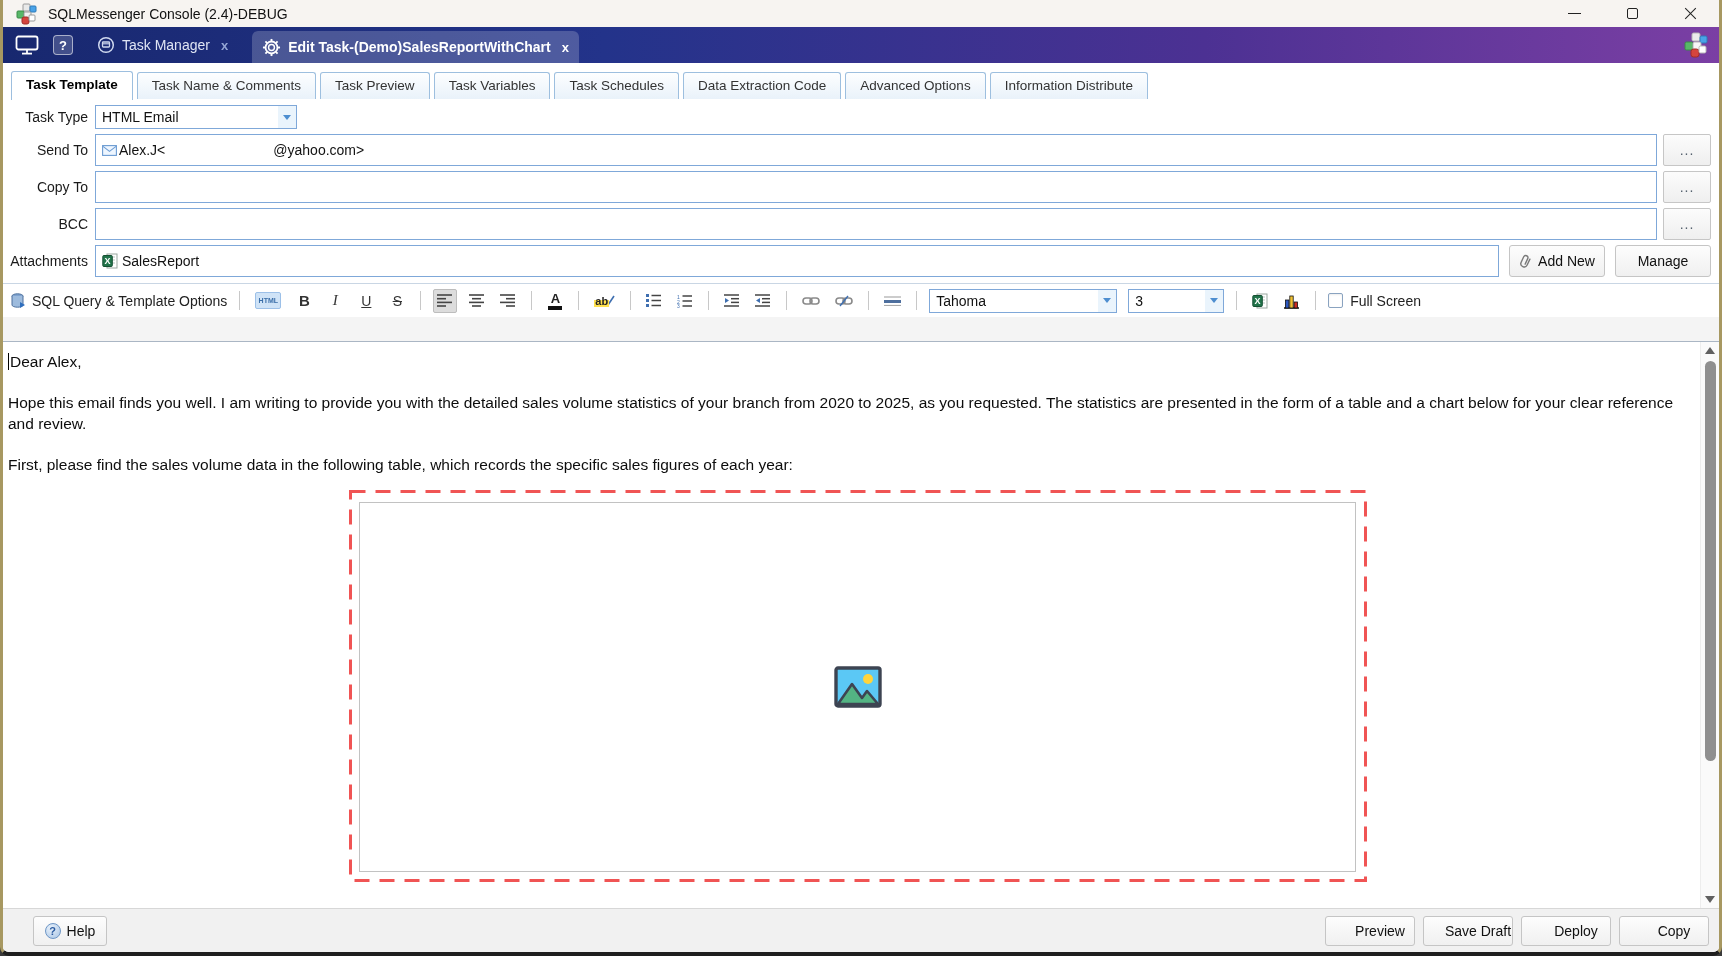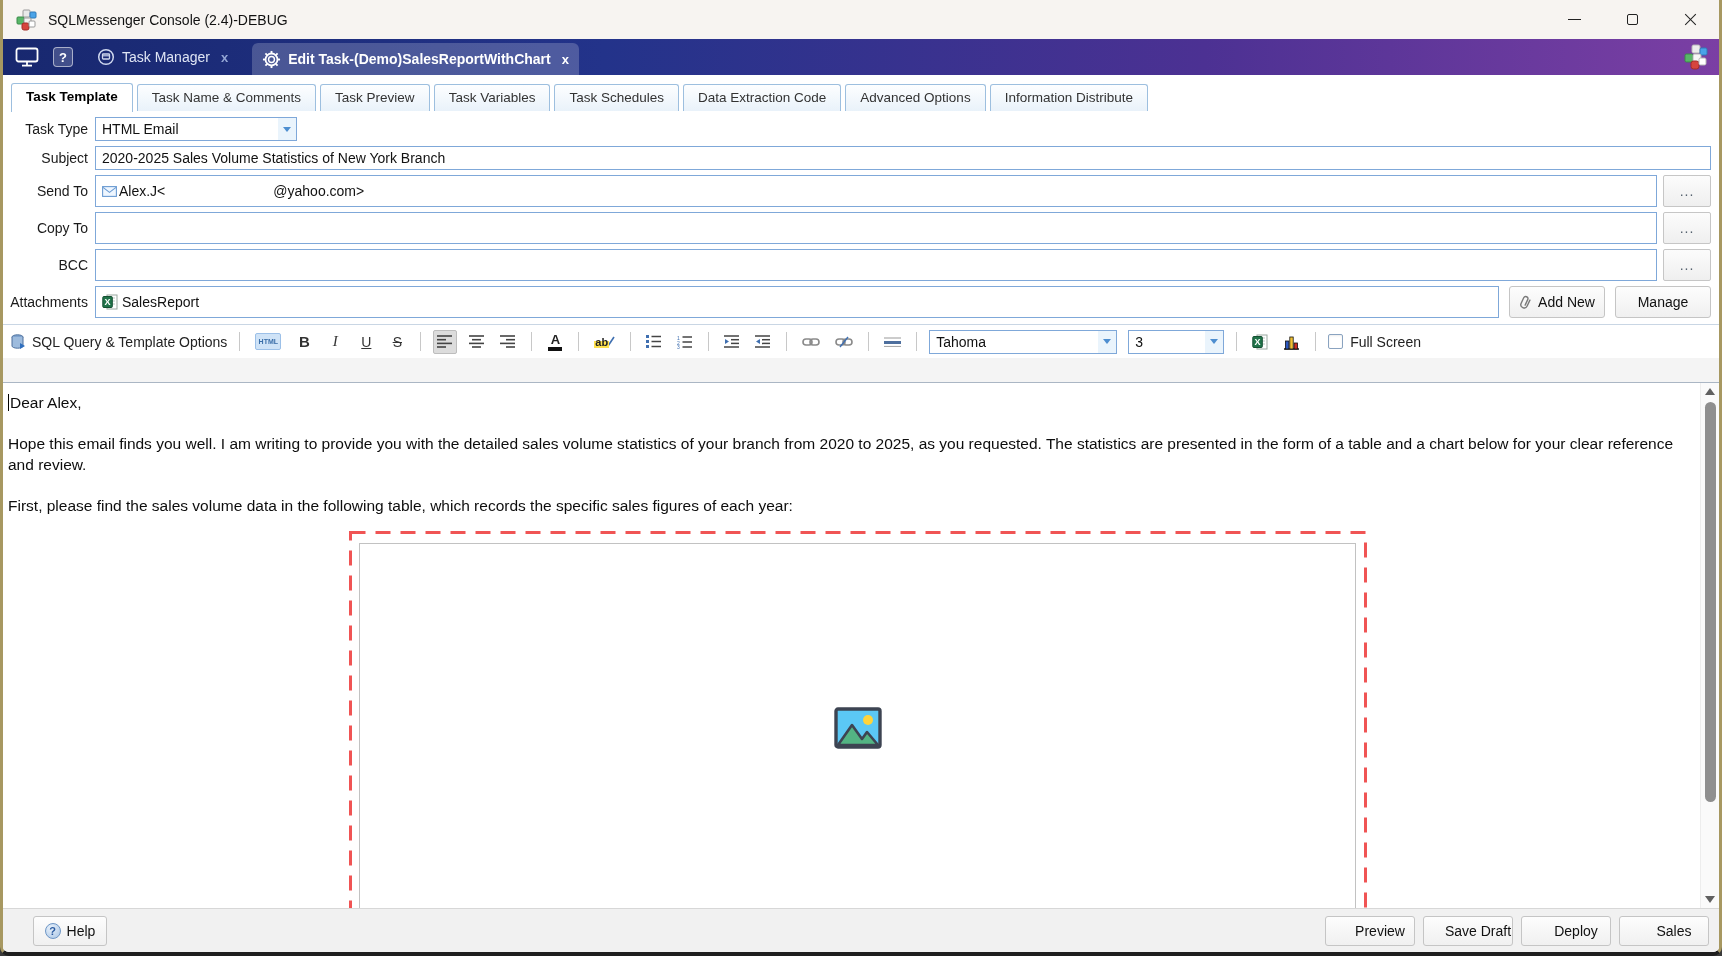--- a/index.html
+++ b/index.html
@@ -3,21 +3,21 @@
 <meta charset="utf-8">
 <style>
   * { margin:0; padding:0; box-sizing:border-box; }
   html,body { width:1722px; height:956px; overflow:hidden; background:#3a3a3a; }
   body { font-family:"Liberation Sans","DejaVu Sans",sans-serif; }
   .app { width:1722px; height:956px; display:flex; flex-direction:column; background:#fff;
          border-left:3px solid #a79861; border-right:3px solid #a79861; border-bottom:4px solid #1f1f1f;
          border-radius:0 0 9px 9px; overflow:hidden; }
 
   
-  .titlebar { height:39px; background:#f7f4f1; display:flex; align-items:center; flex:none; }
+  .titlebar { height:27px; background:#f7f4f1; display:flex; align-items:center; flex:none; }
   .titlebar .appicon { margin-left:13px; width:22px; height:22px; flex:none; }
   .titlebar .title { margin-left:10px; font-size:14px; color:#111; }
   .win-controls { margin-left:auto; display:flex; align-items:center; height:100%; }
   .win-btn { width:58px; height:100%; display:flex; align-items:center; justify-content:center; cursor:default; }
   .glyph-min { width:13px; height:0; border-top:1.6px solid #222; display:block; }
   .glyph-max { width:11px; height:11px; border:1.6px solid #222; border-radius:2px; display:block; }
   .glyph-close { position:relative; width:13px; height:13px; display:block; }
   .glyph-close:before,.glyph-close:after { content:""; position:absolute; left:-1px; top:6px; width:15px; border-top:1.5px solid #222; }
   .glyph-close:before { transform:rotate(45deg); } .glyph-close:after { transform:rotate(-45deg); }
 
@@ -202,26 +202,20 @@
     <div class="frow h24">
       <span class="flabel">Task Type</span>
       <div class="select tasktype-select">
         <span>HTML Email</span>
         <span class="chev">
             <i></i>
           </span>
       </div>
     </div>
 
-    <div class="frow h24">
-      <span class="flabel">Subject</span>
-      <div class="finput">
-        <span>2020-2025 Sales Volume Statistics of New York Branch</span>
-      </div>
-    </div>
 
     <div class="frow h32">
       <span class="flabel">Send To</span>
       <div class="finput">
         <svg width="15" height="11" viewBox="0 0 15 11" style="margin-right:2px">
           <rect x="0.6" y="0.6" width="13.8" height="9.8" fill="#eef6ff" stroke="#6b9bd2" stroke-width="1.1"></rect>
           <polyline points="1,1.4 7.5,6.4 14,1.4" fill="none" stroke="#6b9bd2" stroke-width="1.1"></polyline>
         </svg>
         <span>Alex.J&lt;</span>
         <span class="gap-redact"></span>
@@ -501,17 +495,17 @@
 
   <div class="footer">
     <div class="btn help-btn">
       <span class="qmark">?</span>
       <span>Help</span>
     </div>
     <div class="footer-right">
       <div class="btn fbtn">Preview</div>
       <div class="btn fbtn">Save Draft</div>
       <div class="btn fbtn">Deploy</div>
-      <div class="btn fbtn">Sales</div>
+      <div class="btn fbtn">Copy</div>
     </div>
   </div>
 
 </div>
 
 </body></html>

